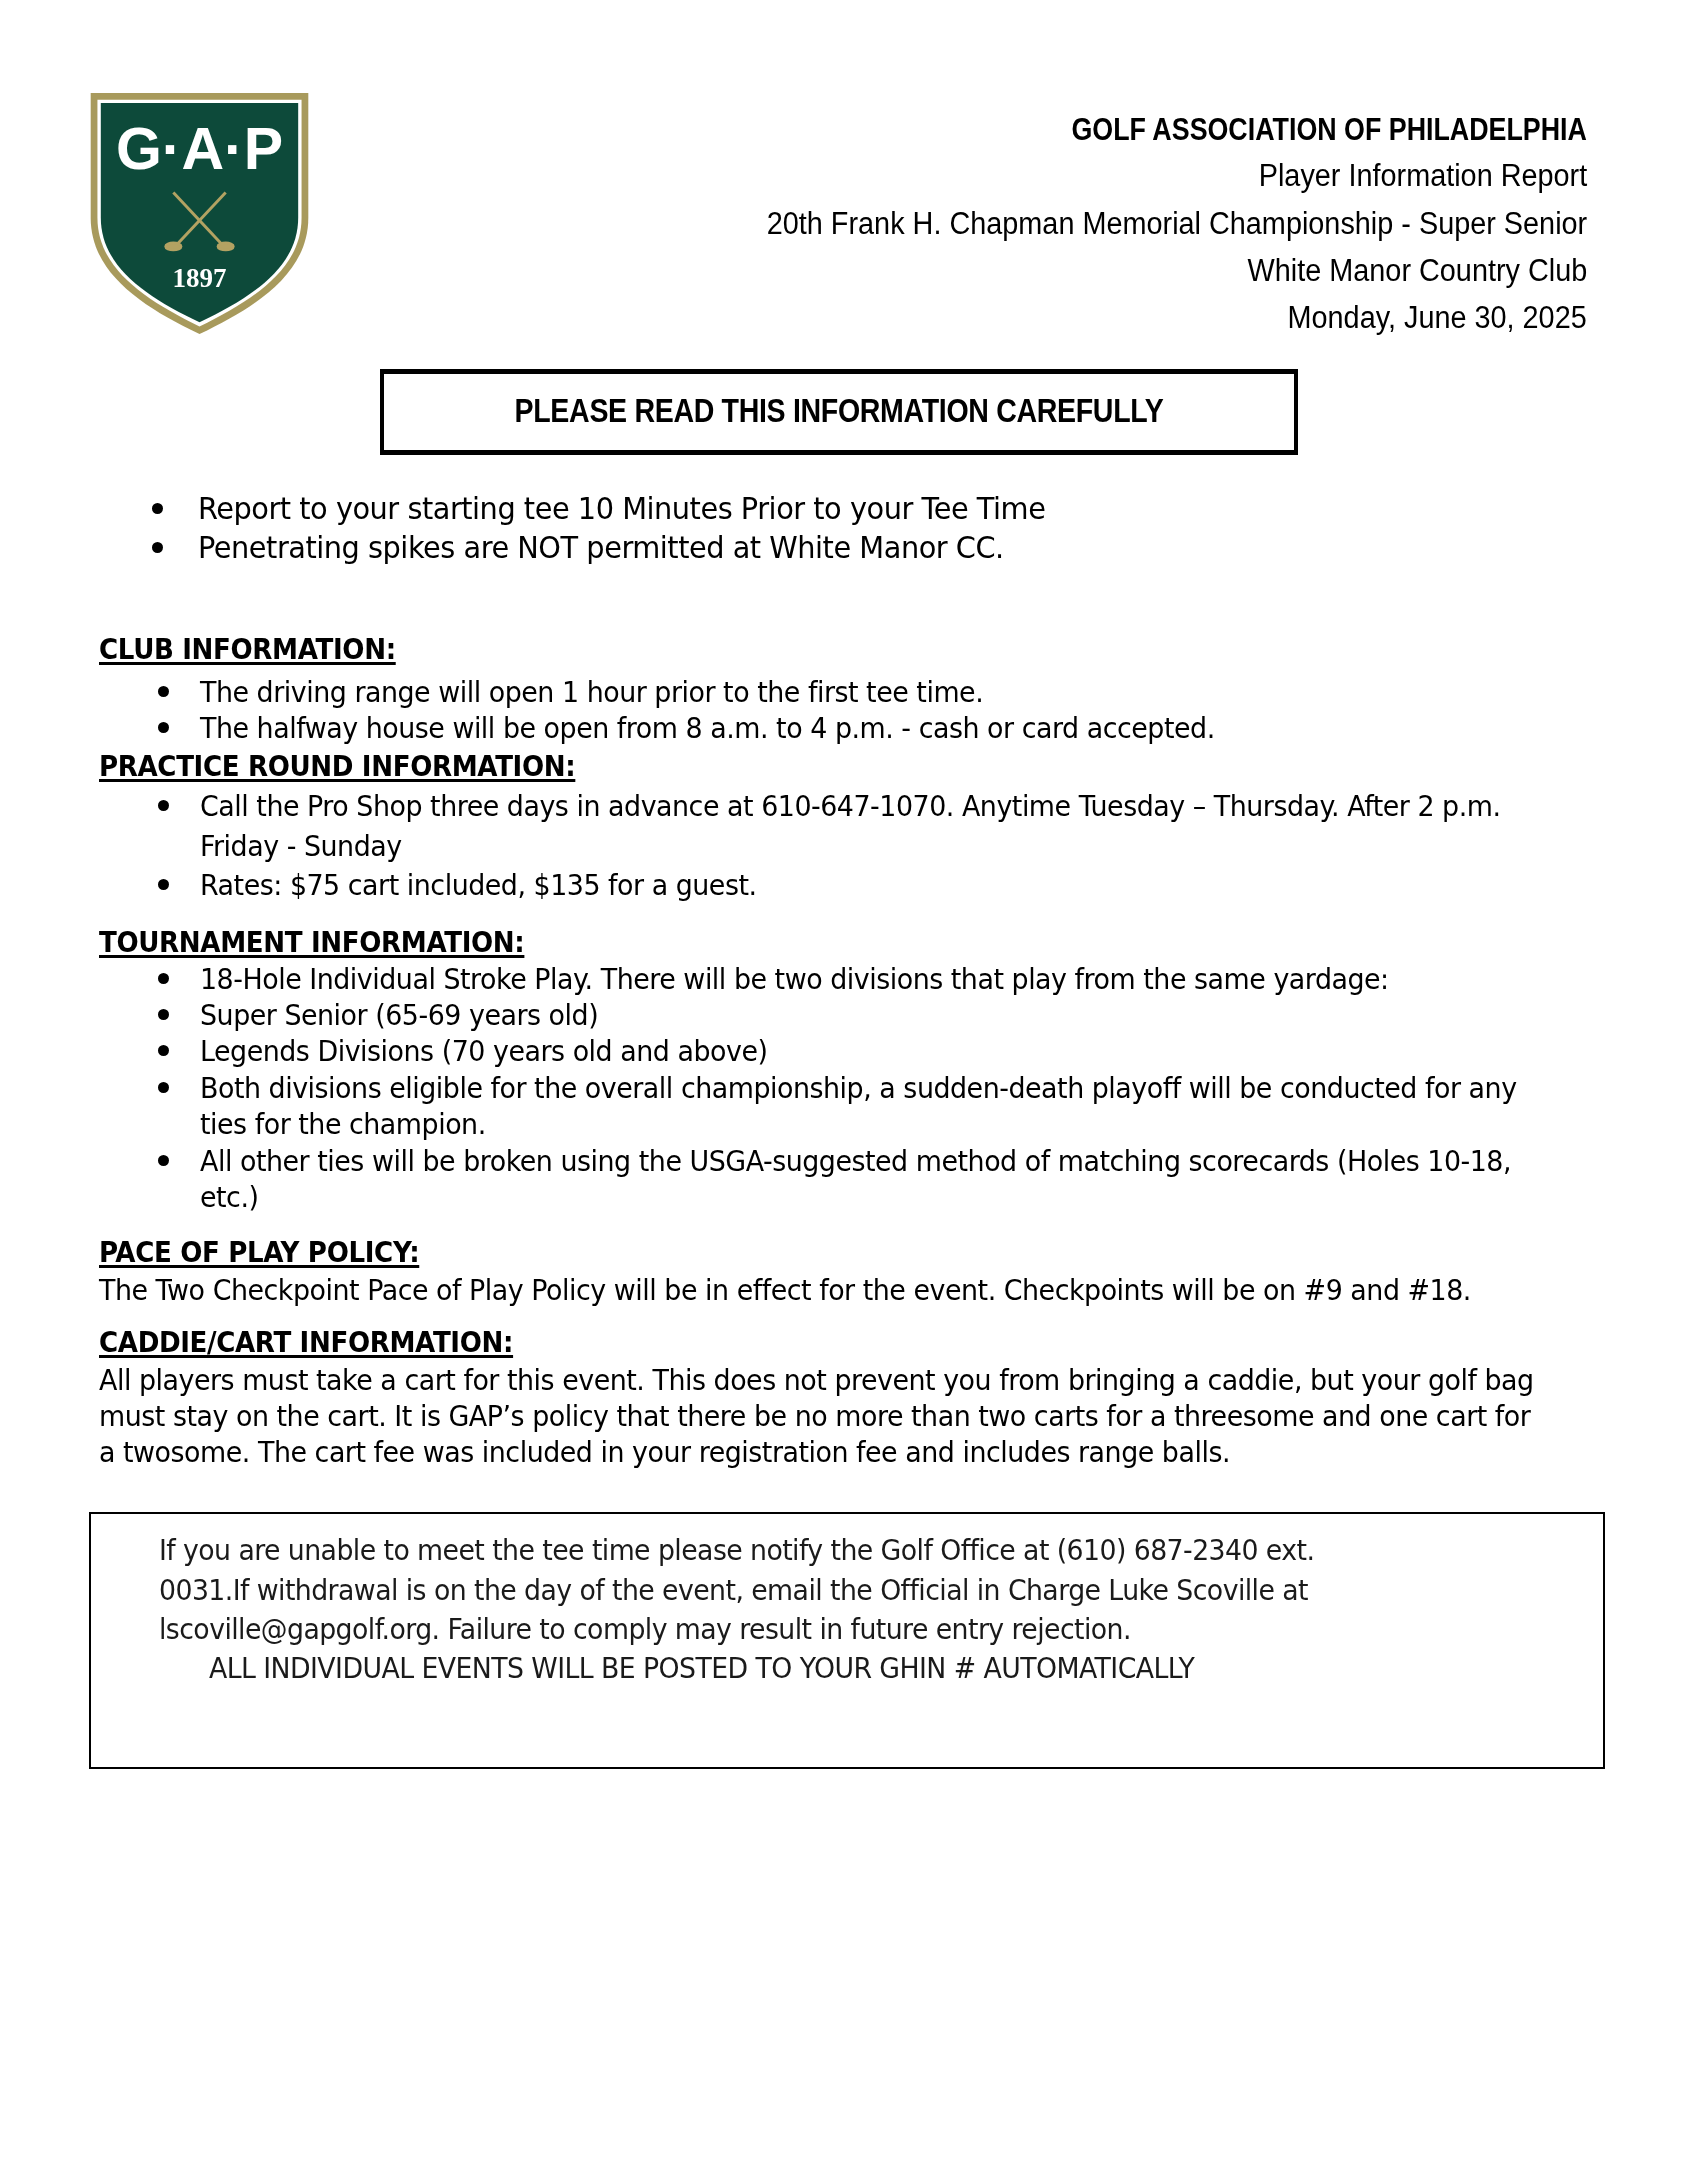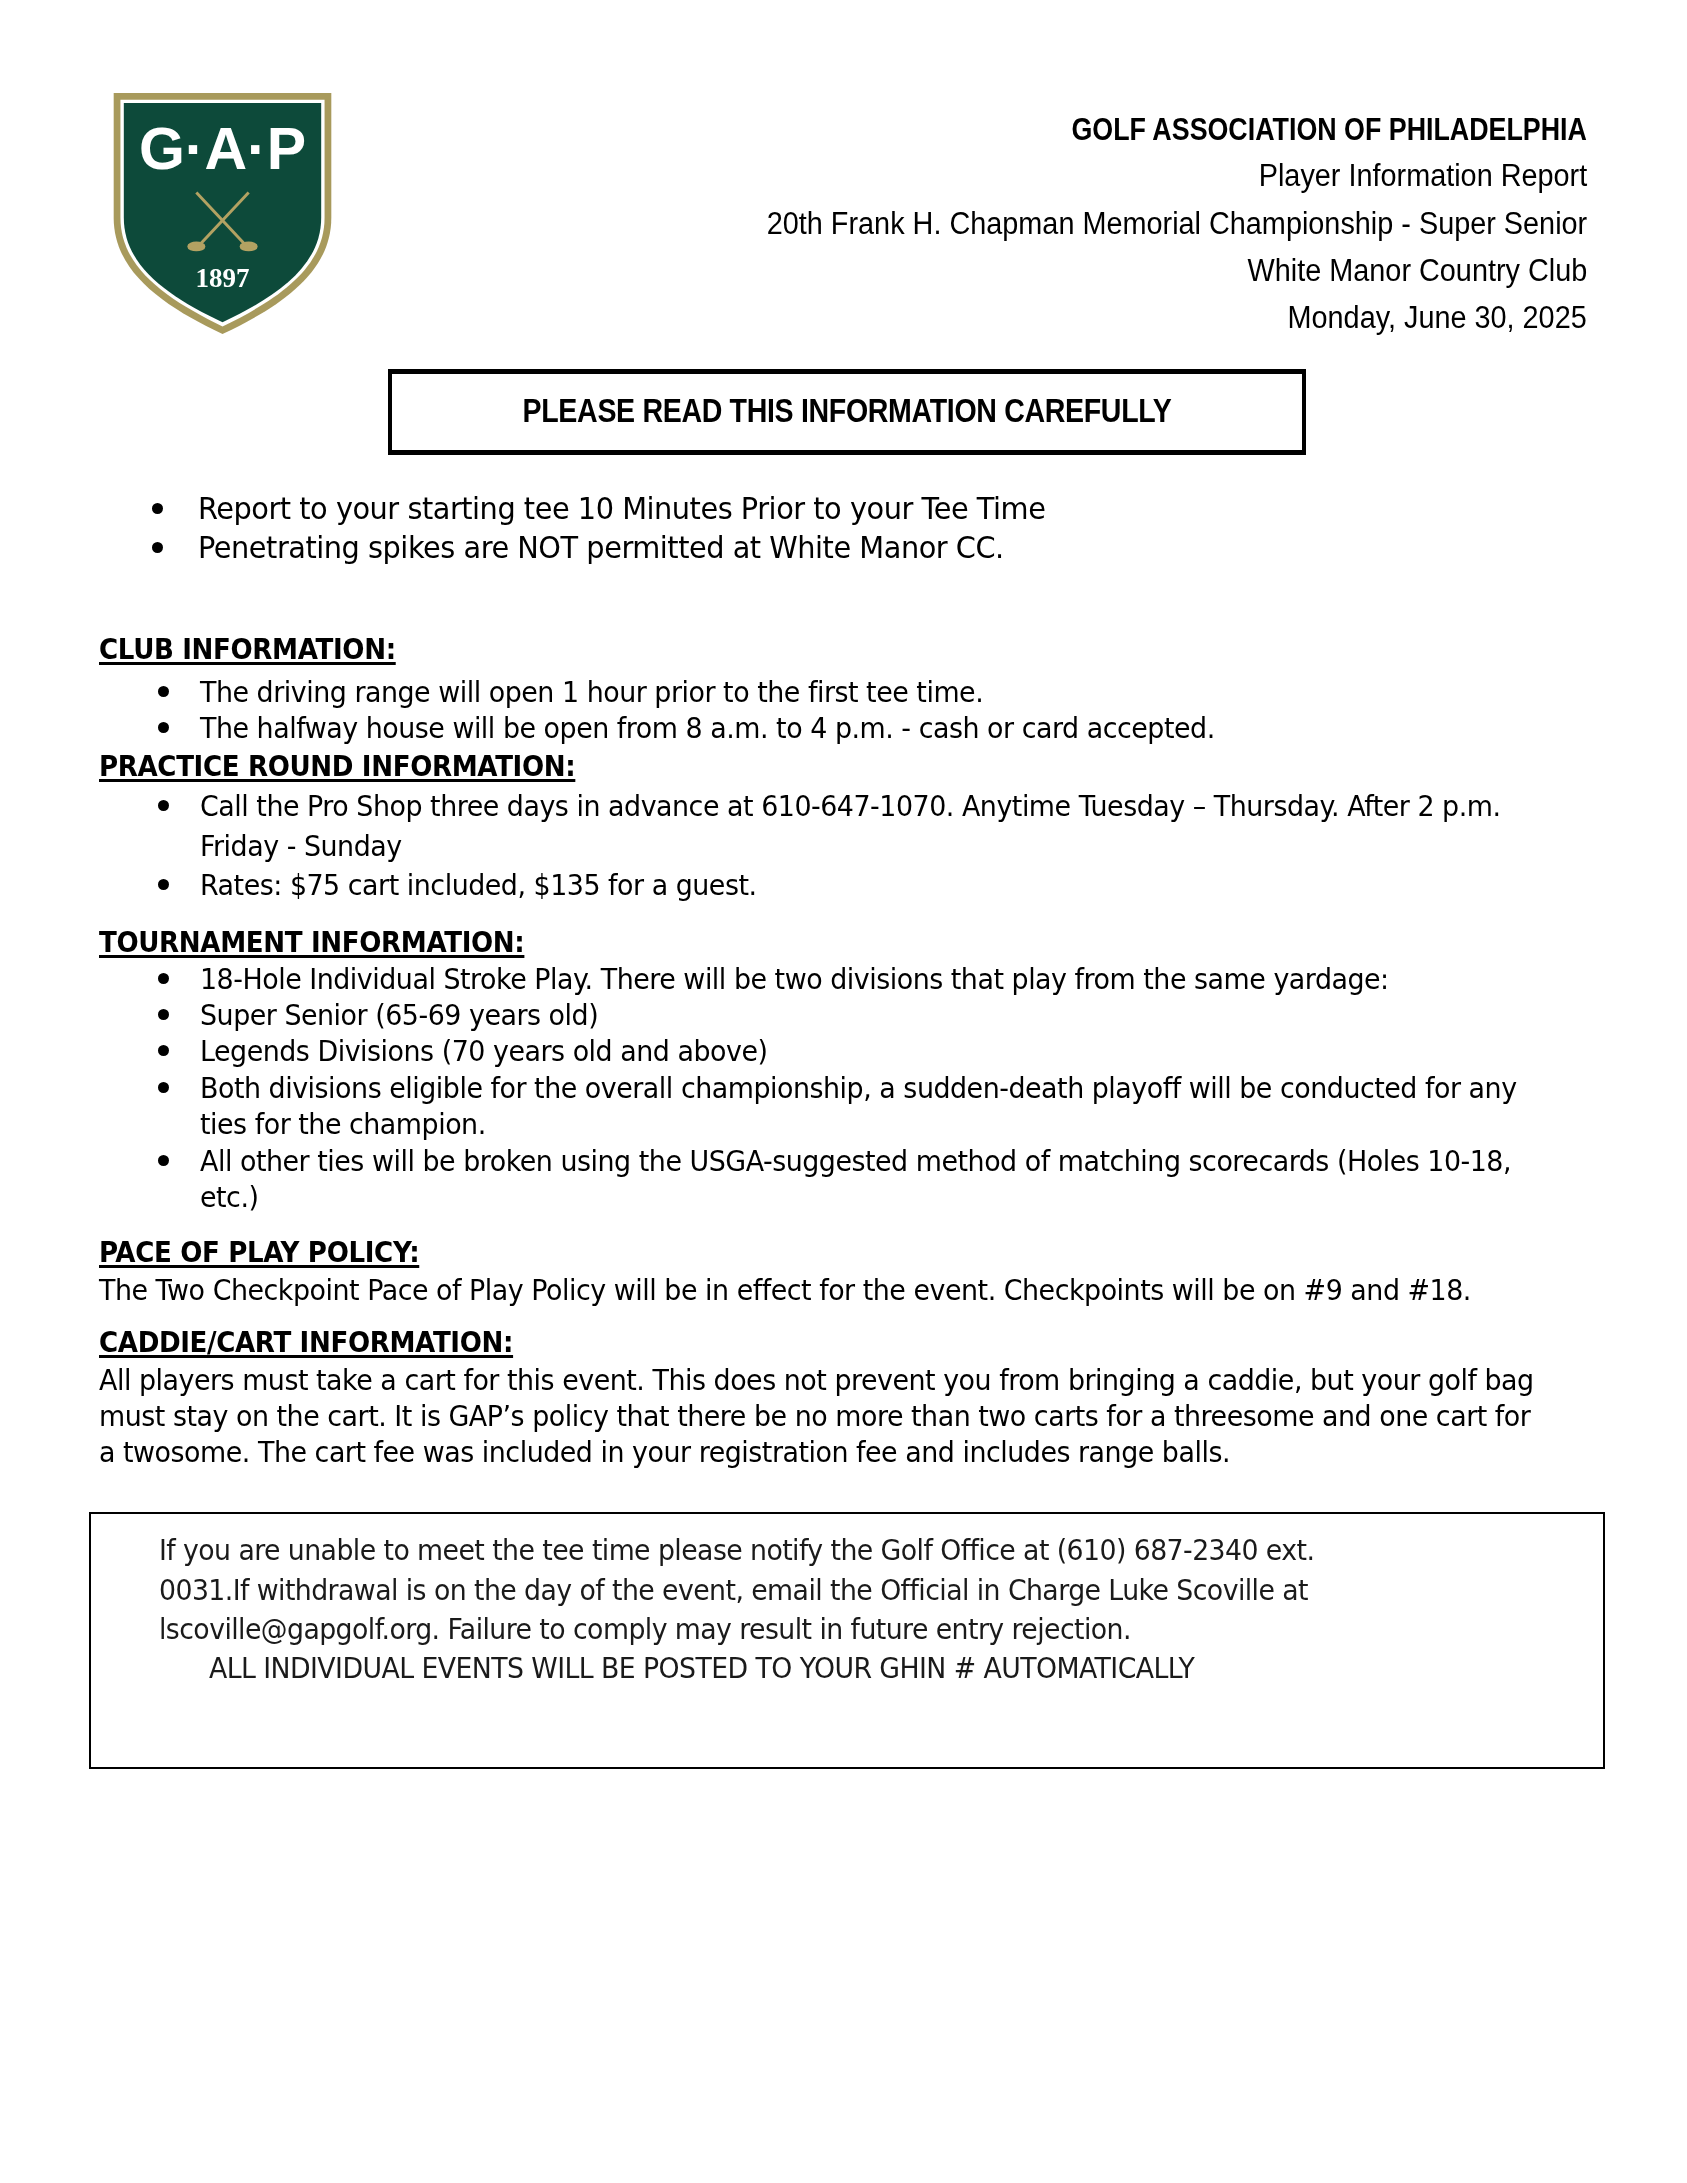--- a/index.html
+++ b/index.html
@@ -1,27 +1,27 @@
 <!DOCTYPE html>
 <html style="font-size:13.5px"><head>
 <meta charset="utf-8">
 <style>
   html, body { margin: 0; padding: 0; background: #ffffff; }
   body { width: 1687px; height: 2183px; position: relative; overflow: hidden; color: #000; }
   .abs { position: absolute; white-space: nowrap; }
 
   
-  #logo { position: absolute; left: 112px; top: 91px; width: 221px; height: 245px; }
+  #logo { position: absolute; left: 89px; top: 91px; width: 221px; height: 245px; }
 
   
   .hdr { position: absolute; right: 100px; font-family: "Liberation Sans", sans-serif; font-size: 31px; line-height: 1; white-space: nowrap; transform-origin: right bottom; transform: scaleX(0.93); }
   .hdr.bold { font-weight: bold; transform: scaleX(0.865); }
 
   
-  #notice-box { position: absolute; left: 388px; top: 369px; width: 910px; height: 76px; border: 4.2px solid #000; border-top-width: 5px; border-bottom-width: 5.9px; text-decoration: underline; }
+  #notice-box { position: absolute; left: 380px; top: 369px; width: 910px; height: 76px; border: 4.2px solid #000; border-top-width: 5px; border-bottom-width: 5.9px; text-decoration: underline; }
   #notice-text { position: absolute; left: 0; right: 0; top: 18.6px; text-align: center; font-family: "Liberation Sans", sans-serif; font-weight: bold; font-size: 34px; line-height: 1; letter-spacing: -0.4px; transform: scaleX(0.84); transform-origin: center; }
 
   
   .body-text { font-family: "DejaVu Sans", sans-serif; font-size: 28px; line-height: 1; letter-spacing: -0.5px; transform: scaleX(0.96); transform-origin: left bottom; }
   .body-lg { font-size: 30px; }
   .heading { font-family: "DejaVu Sans", sans-serif; font-weight: bold; font-size: 29px; line-height: 1; text-decoration: underline; text-decoration-thickness: 2.5px; text-underline-offset: 3.4px; transform: scaleX(0.9); transform-origin: left bottom; letter-spacing: -0.4px; }
   .bullet { position: absolute; width: 11px; height: 11px; border-radius: 50%; background: #000; }
 
   
   #footer-box { position: absolute; left: 89px; top: 1512px; width: 1512px; height: 253px; border: 2.5px solid #000; }

